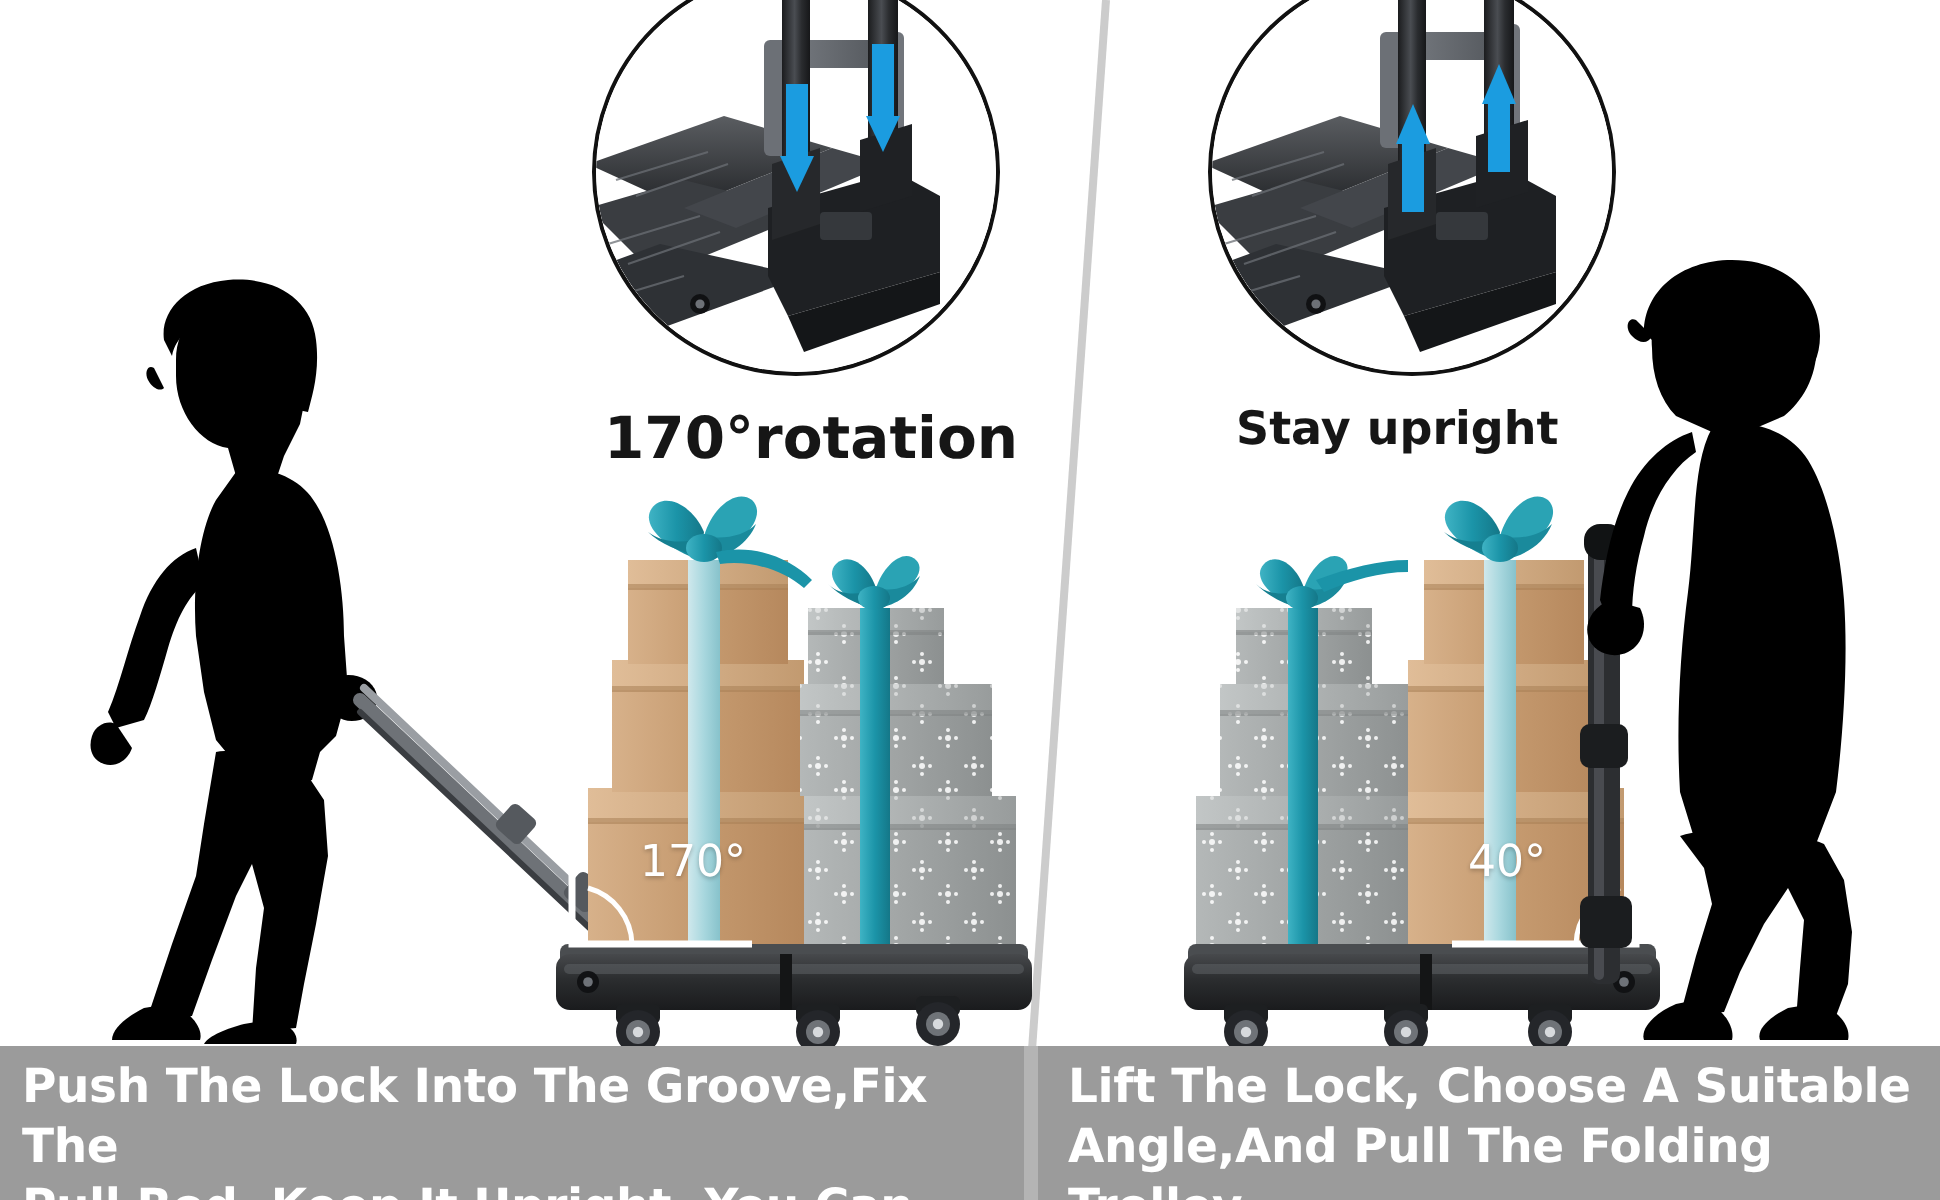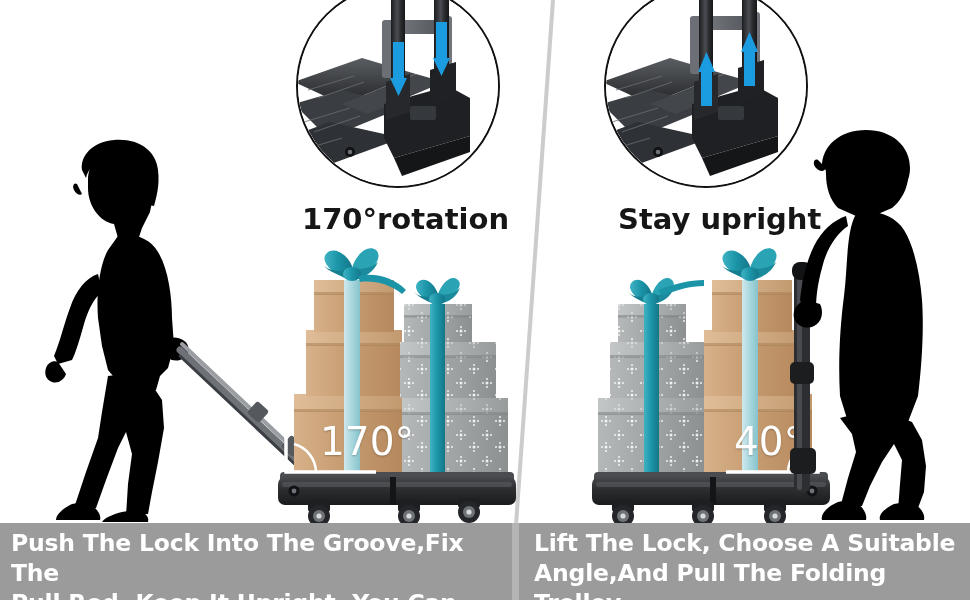--- a/index.html
+++ b/index.html
@@ -19,21 +19,21 @@
 
   
   .caption-bar{position:absolute;left:0;top:523px;width:970px;height:77px;background:#9b9b9b;}
   .caption-split{position:absolute;left:512px;top:523px;width:7px;height:77px;background:#b4b4b4;}
   .caption{position:absolute;color:#ffffff;font-weight:bold;font-size:23.5px;line-height:30px;
            letter-spacing:-0.2px;font-family:"DejaVu Sans","Liberation Sans",sans-serif;}
   .caption-left{left:11px;top:528px;width:500px;}
   .caption-right{left:534px;top:528px;width:430px;}
 
   
-  .angle-label{position:absolute;color:#ffffff;font-weight:normal;font-size:39px;
+  .angle-label{position:absolute;color:#ffffff;font-weight:normal;font-size:22px;
                font-family:"DejaVu Sans","Liberation Sans",sans-serif;text-shadow:0 1px 2px rgba(0,0,0,.25);}
   .angle-arc{position:absolute;}
 
   
   .silhouette{position:absolute;}
   .photo{position:absolute;}
 </style>
 </head>
 <body>
 
@@ -317,21 +317,21 @@
           <polygon points="92,86 109,86 100.5,66"></polygon>
         </g>
         <g fill="#1b9ce0">
           <rect x="138" y="62" width="11" height="38"></rect>
           <polygon points="135,66 152,66 143.5,46"></polygon>
         </g>
       </svg>
     </div>
   </div>
 
-  <div class="headline" style="left:618px;top:202px;font-size:29px;">Stay upright</div>
+  <div class="headline" style="left:618px;top:202px;font-size:23px;">Stay upright</div>
 
   <svg class="photo" style="left:586px;top:246px;" width="248" height="278" viewBox="0 0 248 278">
 
     <g>
       <rect x="12" y="152" width="106" height="78" fill="url(#silvA)"></rect>
       <rect x="12" y="152" width="106" height="78" fill="url(#snow)"></rect>
       <rect x="12" y="152" width="106" height="16" fill="url(#silvLid)"></rect>
       <rect x="12" y="152" width="106" height="16" fill="url(#snow)" opacity=".6"></rect>
       <rect x="12" y="166" width="106" height="3" fill="#7d8181" opacity=".55"></rect>
       <rect x="24" y="96" width="96" height="56" fill="url(#silvA)"></rect>

